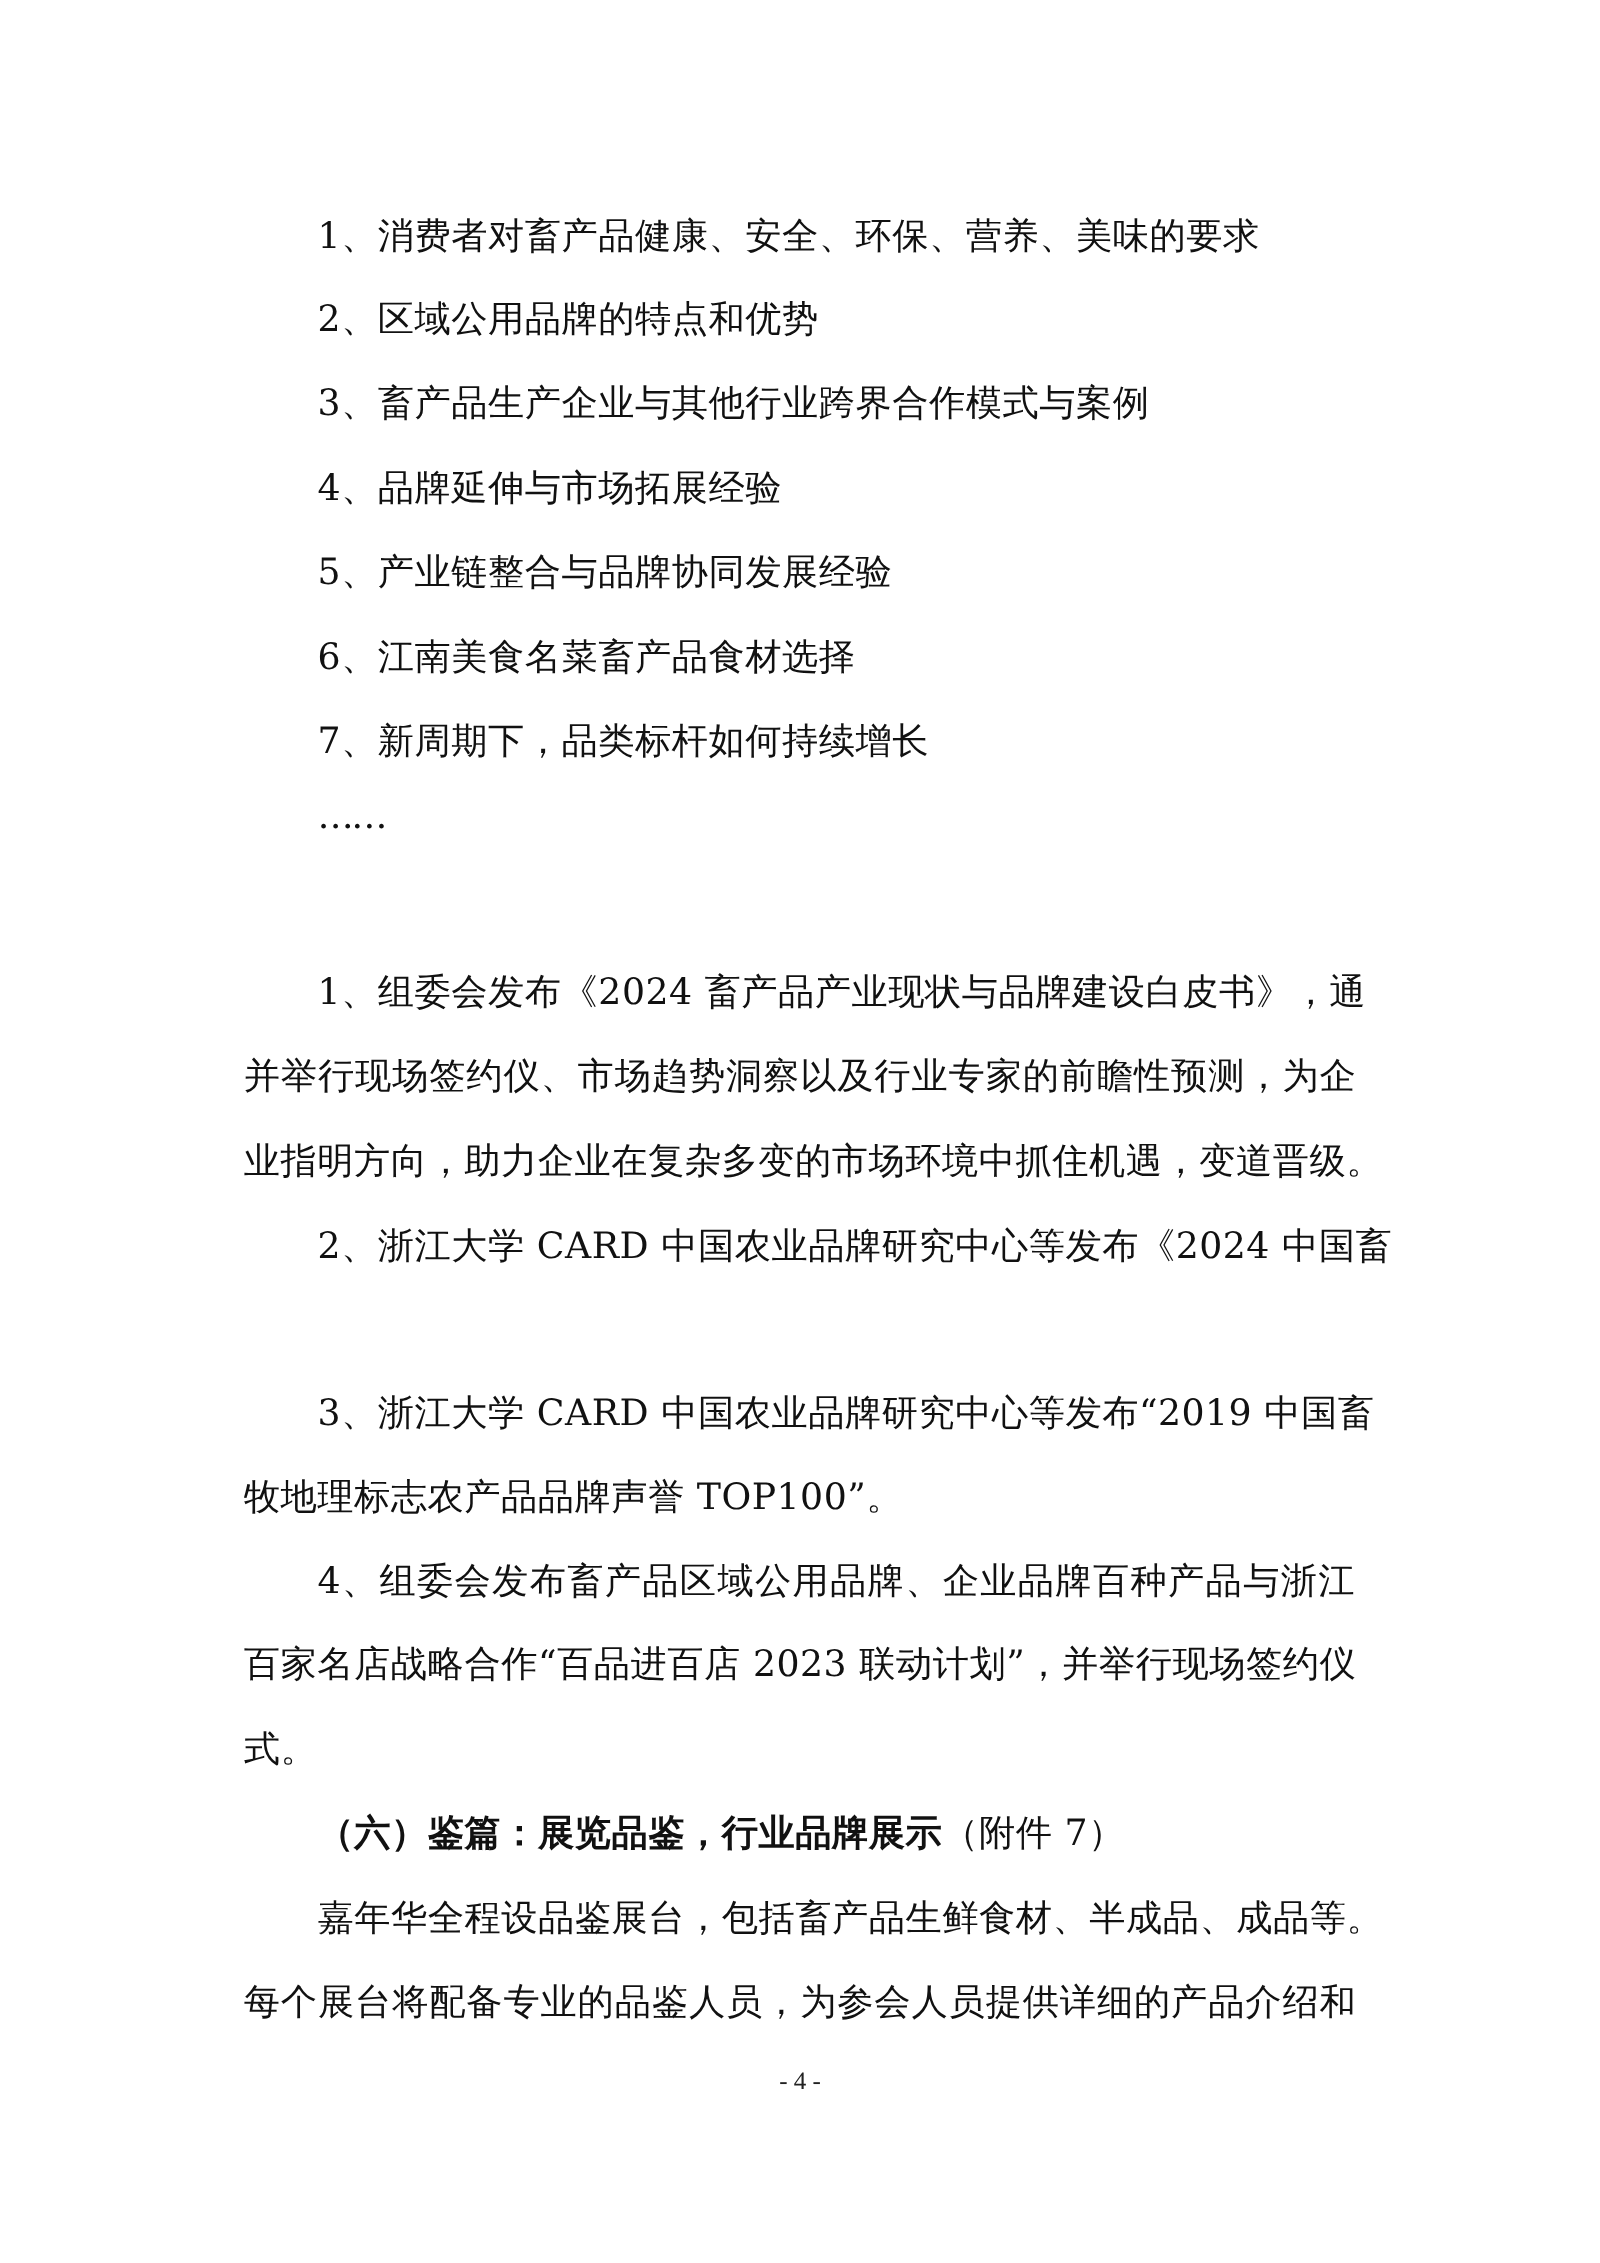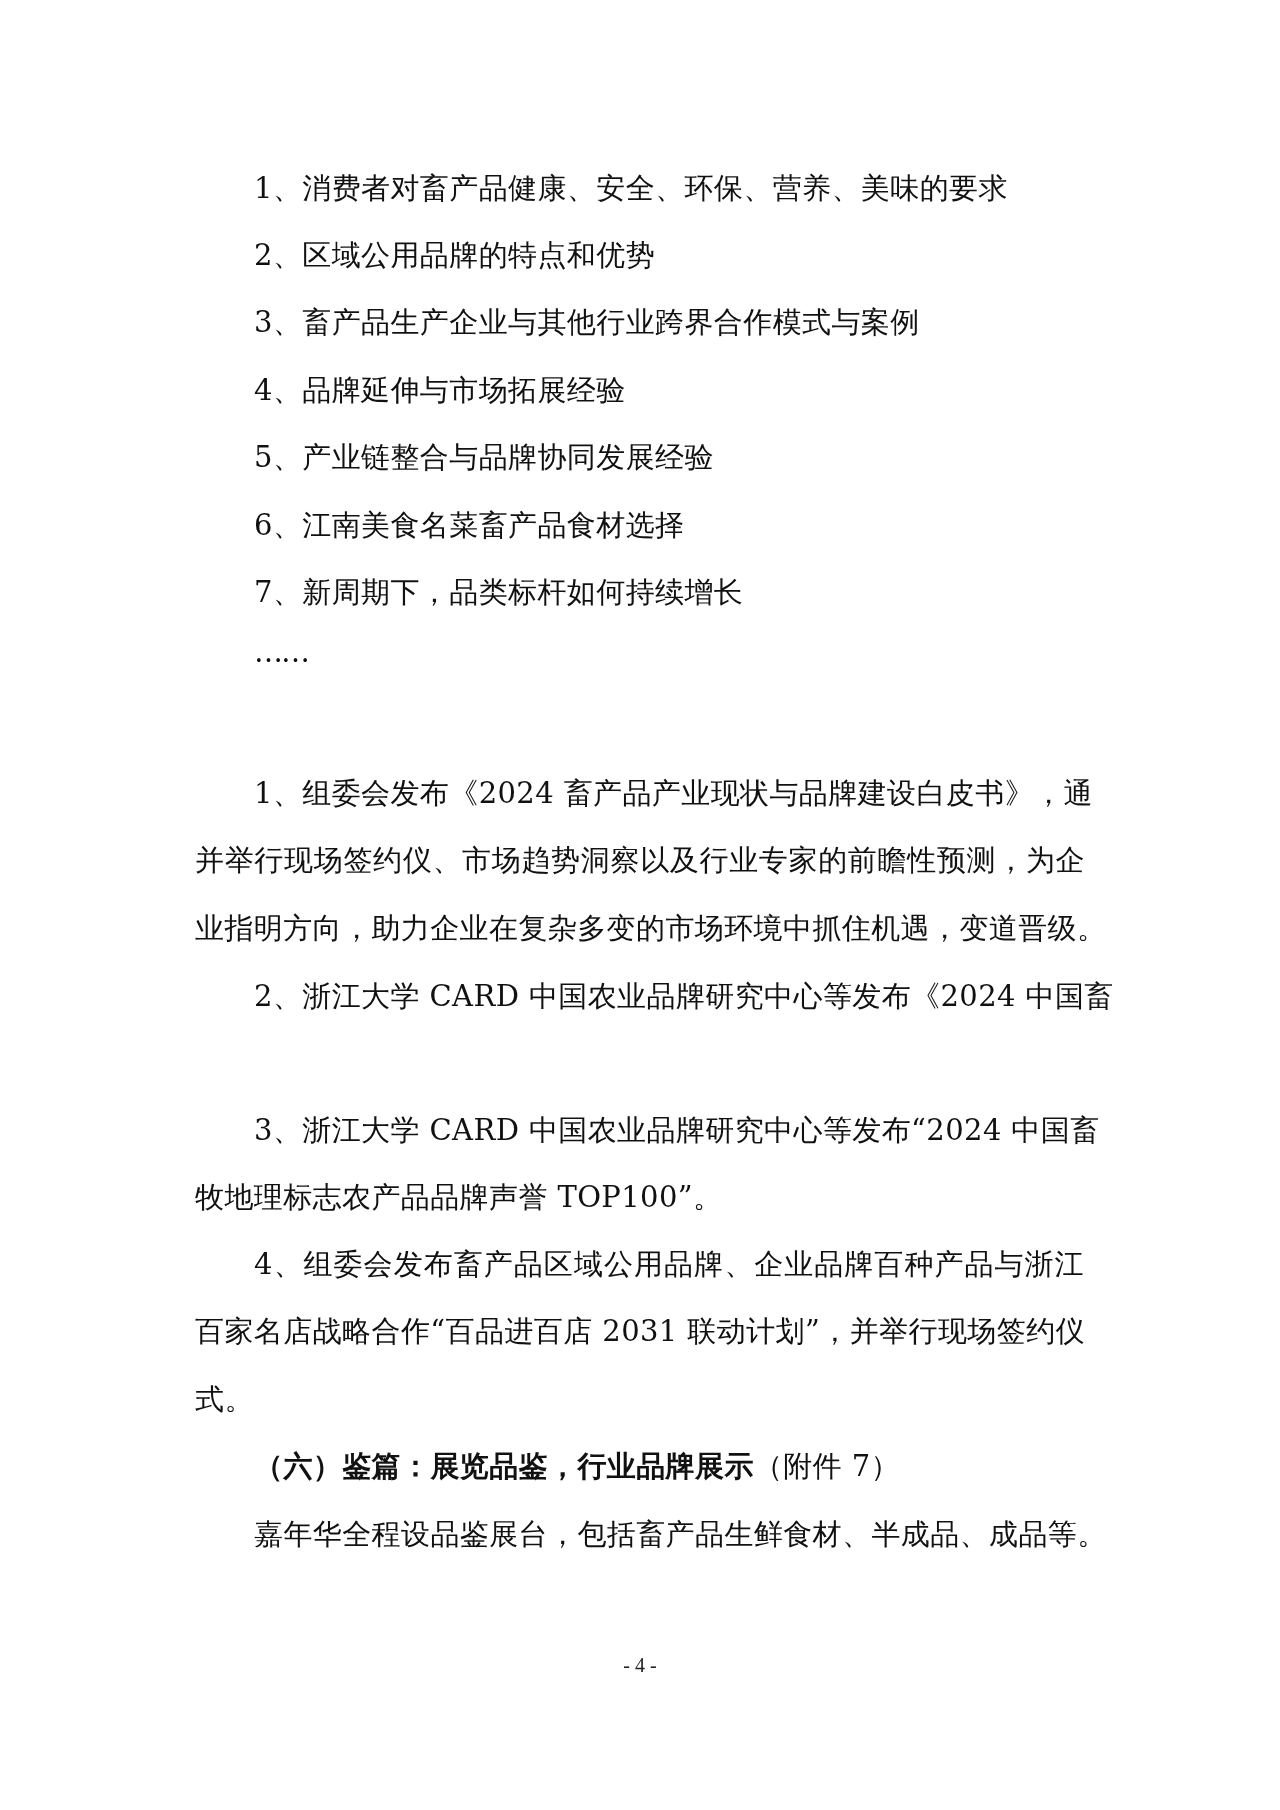--- a/index.html
+++ b/index.html
@@ -29,27 +29,28 @@
   <div class="line indent" style="top:572px">7、新周期下，品类标杆如何持续增长</div>
   <div class="line indent" style="top:632px; letter-spacing:-2px;">……</div>
 
 
   <div class="line indent justify" style="top:773px">1、组委会发布《2024 畜产品产业现状与品牌建设白皮书》，通</div>
   <div class="line justify" style="top:840px">并举行现场签约仪、市场趋势洞察以及行业专家的前瞻性预测，为企</div>
   <div class="line justify" style="top:908px">业指明方向，助力企业在复杂多变的市场环境中抓住机遇，变道晋级。</div>
 
   <div class="line indent justify" style="top:976px">2、浙江大学 CARD 中国农业品牌研究中心等发布《2024 中国畜</div>
 
-  <div class="line indent justify" style="top:1110px">3、浙江大学 CARD 中国农业品牌研究中心等发布“2024 中国畜</div>
+  <div class="line indent justify" style="top:1110px">3、浙江大学 CARD 中国农业品牌研究中心等发布“2019 中国畜</div>
   <div class="line" style="top:1177px">牧地理标志农产品品牌声誉 TOP100”。</div>
 
   <div class="line indent justify" style="top:1244px">4、组委会发布畜产品区域公用品牌、企业品牌百种产品与浙江</div>
-  <div class="line justify" style="top:1311px">百家名店战略合作“百品进百店 2031 联动计划”，并举行现场签约仪</div>
+  <div class="line justify" style="top:1311px">百家名店战略合作“百品进百店 2023 联动计划”，并举行现场签约仪</div>
   <div class="line" style="top:1379px">式。</div>
 
   <div class="line indent heading" style="top:1446px">
     <span>（六）鉴篇：展览品鉴，行业品牌展示</span><span class="normal">（附件 7）</span>
   </div>
 
   <div class="line indent justify" style="top:1514px">嘉年华全程设品鉴展台，包括畜产品生鲜食材、半成品、成品等。</div>
+  <div class="line justify" style="top:1581px">每个展台将配备专业的品鉴人员，为参会人员提供详细的产品介绍和</div>
 
   <div class="pagenum">- 4 -</div>
 </div>
 
 </body></html>

